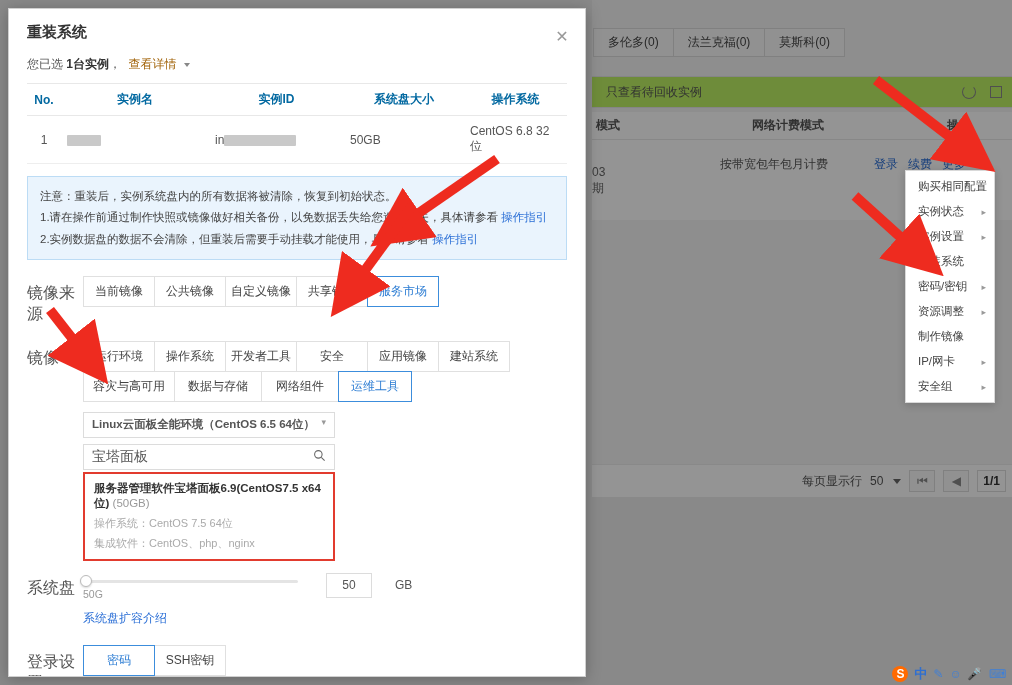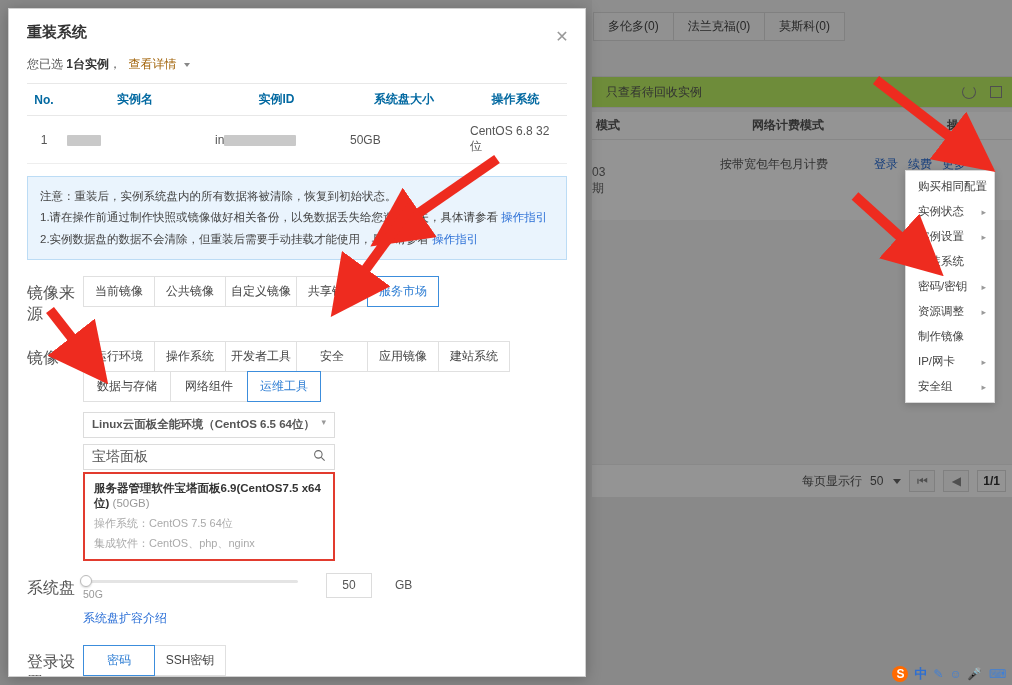--- a/index.html
+++ b/index.html
@@ -10,21 +10,21 @@
     font-size:12px; color:#333; position:relative; overflow:hidden;
     background:#fff;
   }
 
   
   #bg-page{ position:absolute; inset:0; background:#f5f5f5; }
   #bg-dim{ position:absolute; inset:0; background:rgba(0,0,0,0.42); z-index:5; }
 
   .bg-left-strip{ position:absolute; left:0; top:0; width:592px; height:685px; background:#ededed; }
 
-  .region-tabs{ position:absolute; left:593px; top:12px; display:flex; }
+  .region-tabs{ position:absolute; left:593px; top:28px; display:flex; }
   .region-tab{
     border:1px solid #ddd; background:#fafafa; padding:5px 14px;
     font-size:12px; color:#444; margin-right:-1px; white-space:nowrap;
   }
 
   .bg-toolbar{
     position:absolute; left:592px; top:76px; right:0; height:32px;
     border-top:1px solid #e6e6e6; border-bottom:1px solid #e6e6e6; background:#bef264;
     display:flex; align-items:center;
   }
@@ -340,20 +340,21 @@
       <div class="fctl">
         <div class="tabset wide">
           <div class="tabbtn">运行环境</div>
           <div class="tabbtn">操作系统</div>
           <div class="tabbtn">开发者工具</div>
           <div class="tabbtn">安全</div>
           <div class="tabbtn">应用镜像</div>
           <div class="tabbtn">建站系统</div>
         </div>
         <div class="tabset row2" style="margin-top:-1px">
+          <div class="tabbtn" style="width:92px">容灾与高可用</div>
           <div class="tabbtn" style="width:88px">数据与存储</div>
           <div class="tabbtn" style="width:78px">网络组件</div>
           <div class="tabbtn sel" style="width:74px">运维工具</div>
         </div>
 
         <div class="select-box">
           <span>Linux云面板全能环境（CentOS 6.5 64位）</span>
           <span class="caret">▾</span>
         </div>
 

